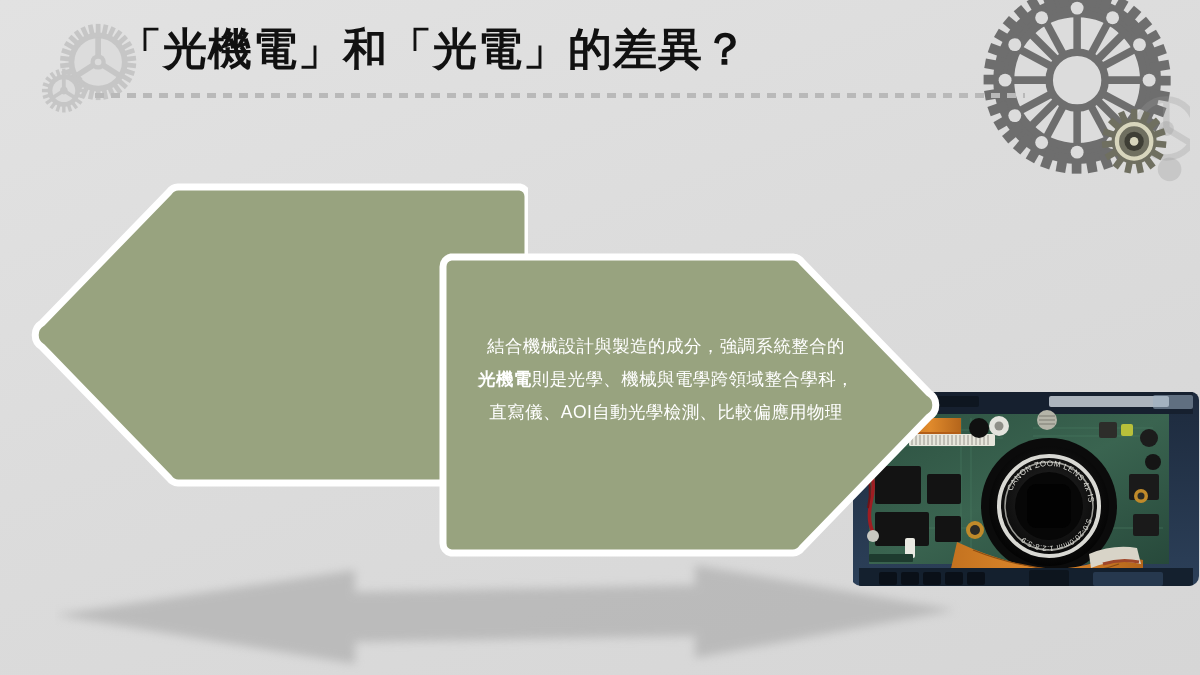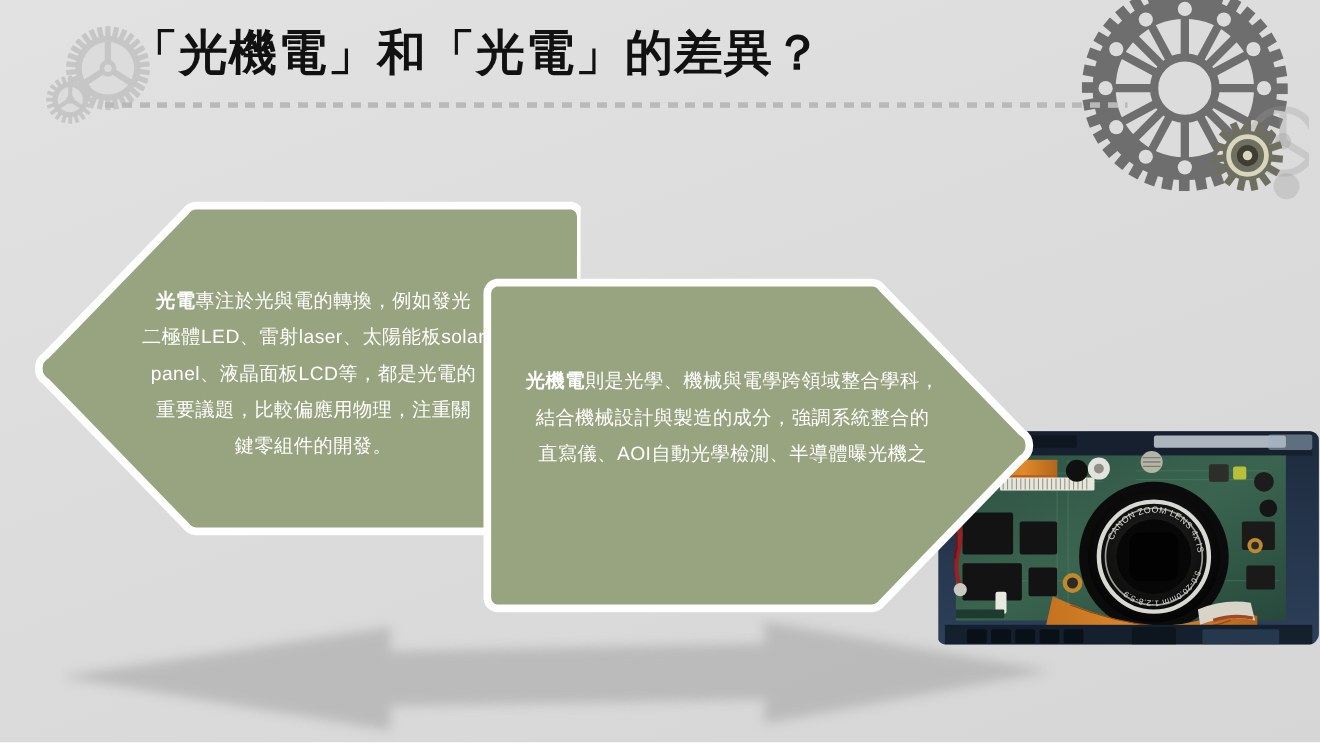--- a/index.html
+++ b/index.html
@@ -499,43 +499,36 @@
                A 12 12 0 0 0 141 17
                L 14 148
                A 14 14 0 0 0 14 172
                L 141 303
                A 12 12 0 0 0 150 308
                L 492 308
                A 10 10 0 0 0 500 298
                L 500 22
                A 10 10 0 0 0 492 12 Z" fill="#98a37f" stroke="#ffffff" stroke-width="7" stroke-linejoin="round"></path>
     </svg>
-    <div class="arrow-text" id="arrow-left-text">
-      <p><span class="lede">光電</span>專注於光與電的轉換，例如發光</p>
-      <p>二極體LED、雷射laser、太陽能板solar</p>
-      <p>panel、液晶面板LCD等，都是光電的</p>
-      <p>重要議題，比較偏應用物理，注重關</p>
-      <p>鍵零組件的開發。</p>
-    </div>
   </div>
 
   <div id="arrow-right">
     <svg class="arrow-svg" viewBox="0 0 505 320">
       <path d="M 13 12
                L 355 12
                A 12 12 0 0 1 364 17
                L 491 148
                A 14 14 0 0 1 491 172
                L 364 303
                A 12 12 0 0 1 355 308
                L 13 308
                A 10 10 0 0 1 5 298
                L 5 22
                A 10 10 0 0 1 13 12 Z" fill="#98a37f" stroke="#ffffff" stroke-width="7" stroke-linejoin="round"></path>
     </svg>
     <div class="arrow-text" id="arrow-right-text">
+      <p>結合機械設計與製造的成分，強調系統整合的</p>
       <p><span class="lede">光機電</span>則是光學、機械與電學跨領域整合學科，</p>
-      <p>結合機械設計與製造的成分，強調系統整合的</p>
-      <p>直寫儀、AOI自動光學檢測、半導體曝光機之</p>
+      <p>直寫儀、AOI自動光學檢測、比較偏應用物理</p>
     </div>
   </div>
 
 </div>
 
 </body></html>

